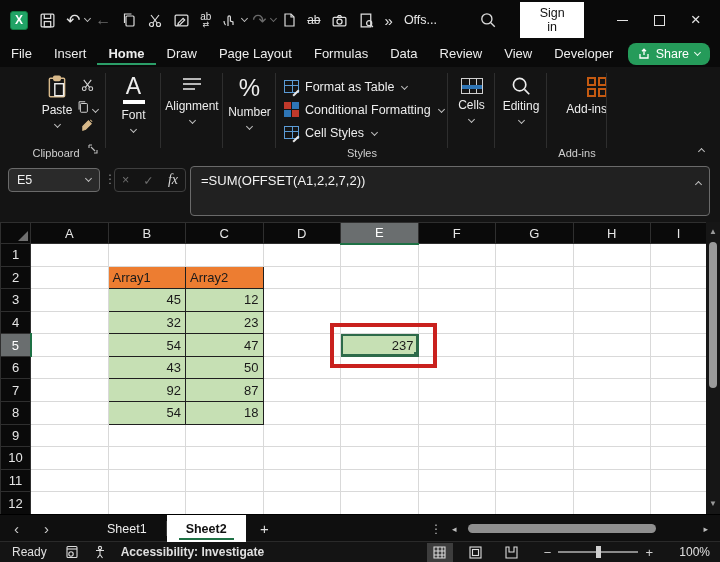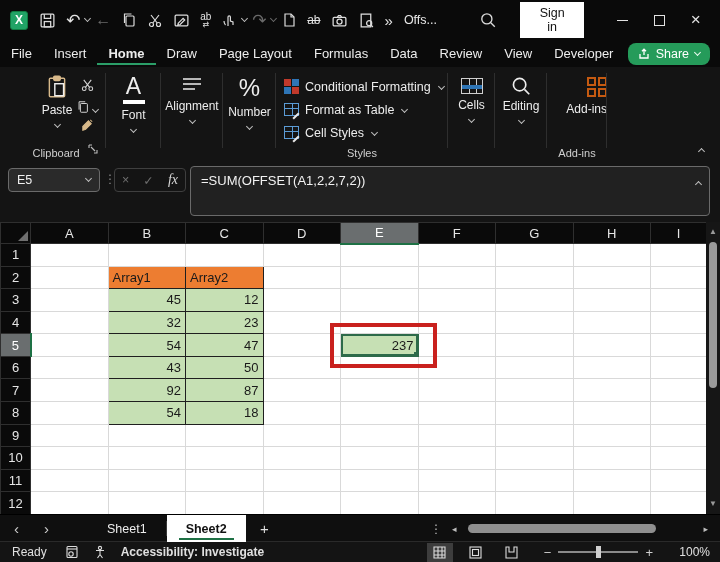--- a/index.html
+++ b/index.html
@@ -311,32 +311,32 @@
     </div>
 
     <div class="rgroup g-num">
       <span class="pcticon">%</span>
       <span class="big-label">Number</span>
       <span class="chev d"></span>
     </div>
 
     <div class="rgroup g-styles">
       <div class="style-row">
+        <span class="tbl-blue"></span>
+        <span>Format as Table</span>
+        <span class="chev d"></span>
+      </div>
+      <div class="style-row">
         <span class="icon16 cf-grid">
             <i class="cf-r"></i>
             <i class="cf-b"></i>
             <i class="cf-b"></i>
             <i class="cf-r"></i>
           </span>
         <span>Conditional Formatting</span>
-        <span class="chev d"></span>
-      </div>
-      <div class="style-row">
-        <span class="tbl-blue"></span>
-        <span>Format as Table</span>
         <span class="chev d"></span>
       </div>
       <div class="style-row">
         <span class="tbl-blue"></span>
         <span>Cell Styles</span>
         <span class="chev d"></span>
       </div>
       <span class="grp-label">Styles</span>
     </div>
 

